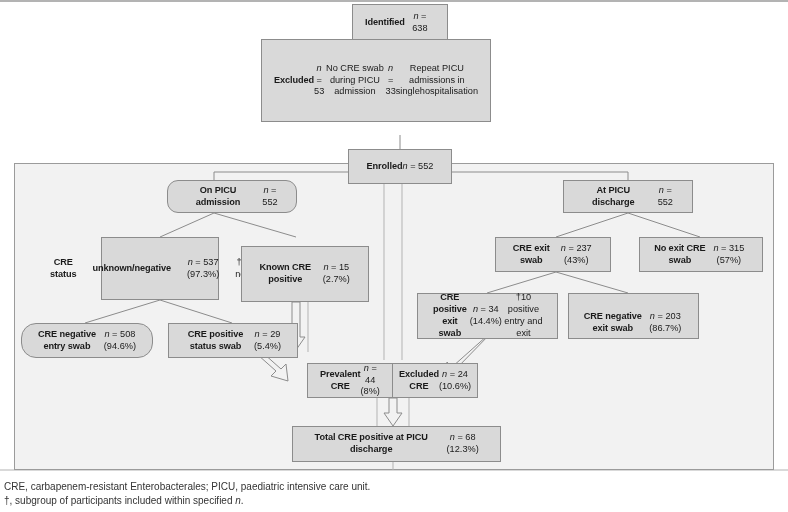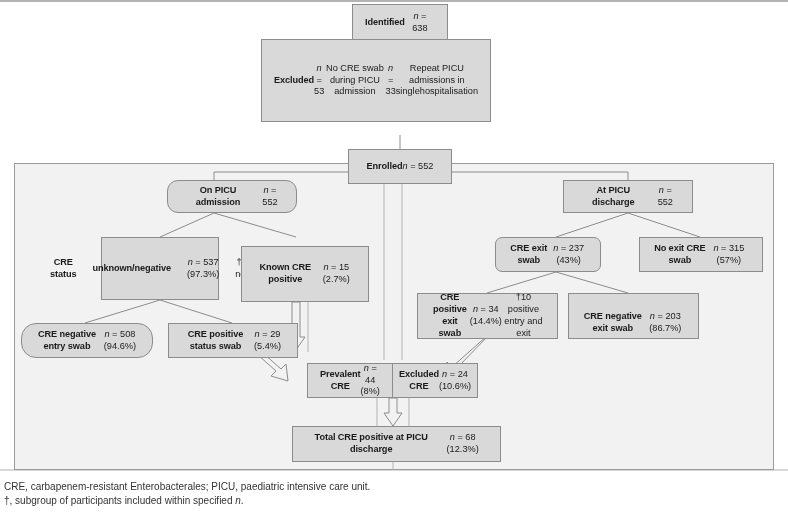--- a/index.html
+++ b/index.html
@@ -147,21 +147,21 @@
     <div class="ttl">unknown/negative</div>
     <div class="ln"><i>n</i> = 537 (97.3%)</div>
     <div class="ln">†2 CRE negative</div>
   </div>
 
   <div class="box" style="left:241px;top:246px;width:128px;height:56px;">
     <div class="ttl">Known CRE positive</div>
     <div class="ln"><i>n</i> = 15 (2.7%)</div>
   </div>
 
-  <div class="box" style="left:495px;top:237px;width:106px;height:35px;border-radius:7px;">
+  <div class="box" style="left:495px;top:237px;width:116px;height:35px;">
     <div class="ttl">CRE exit swab</div>
     <div class="ln"><i>n</i> = 237 (43%)</div>
   </div>
 
   <div class="box" style="left:639px;top:237px;width:124px;height:35px;">
     <div class="ttl">No exit CRE swab</div>
     <div class="ln"><i>n</i> = 315 (57%)</div>
   </div>
 
   <div class="box" style="left:21px;top:323px;width:132px;height:35px;border-radius:15px;">

